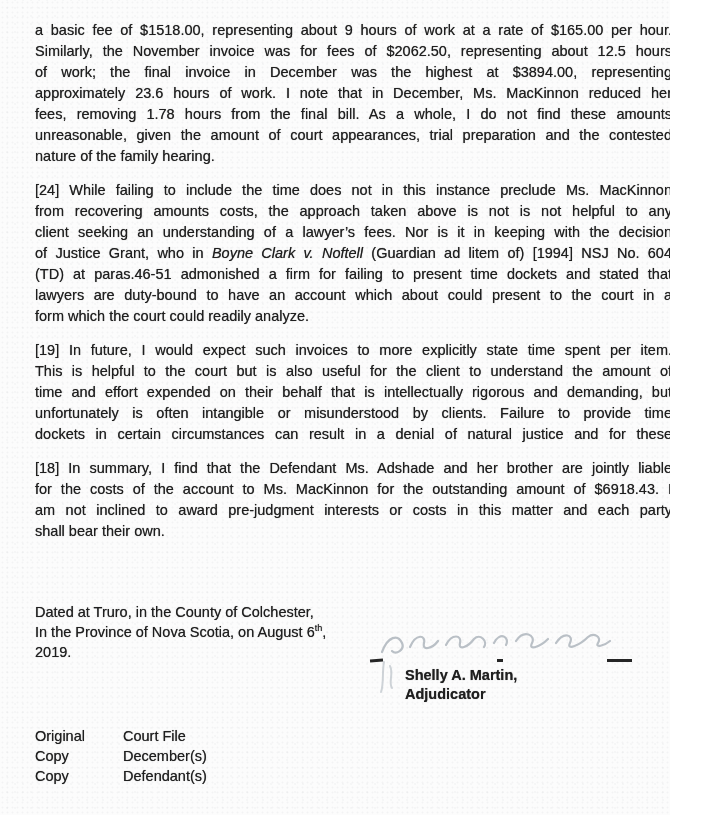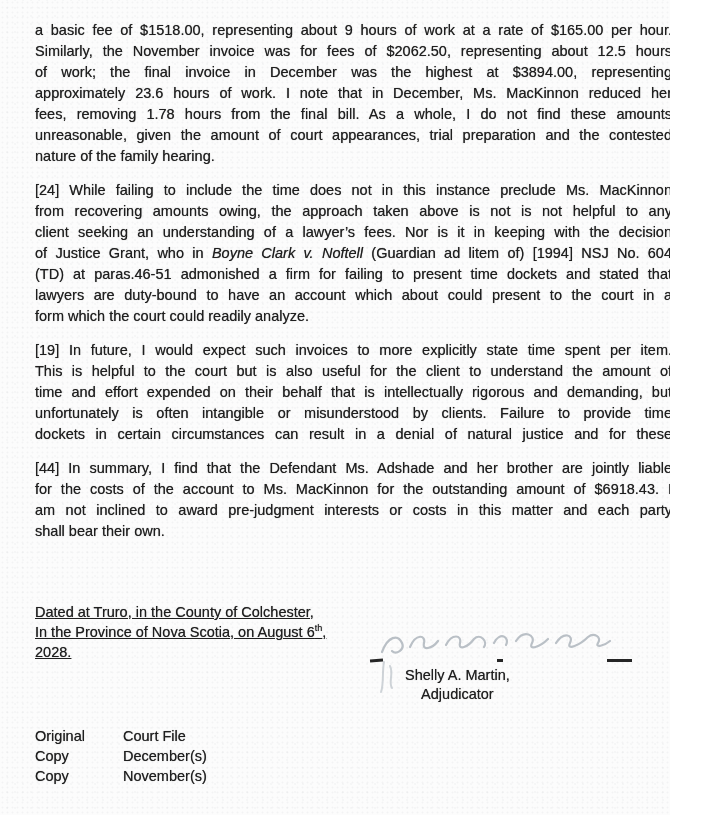--- a/index.html
+++ b/index.html
@@ -16,30 +16,30 @@
     font-family:"Liberation Sans","DejaVu Sans",sans-serif;
     font-size:14.5px;
     color:#1f1f1f;
     text-shadow:0 0 0.7px rgba(25,25,25,0.75);
   }
   .body-text{position:absolute;left:35px;top:20px;width:637px;line-height:21px;}
   .para{margin:0 0 13px 0;}
   .jl{text-align:justify;text-align-last:justify;}
   .jl.last{text-align-last:left;}
   .cite-italic{font-style:italic;}
-  .dating{position:absolute;left:35px;top:602px;line-height:20px;width:340px;text-decoration:underline;}
+  .dating{position:absolute;left:35px;top:602px;line-height:20px;width:340px;}
   sup{font-size:9px;vertical-align:super;line-height:0;}
   .sig{position:absolute;left:368px;top:628px;width:310px;height:100px;}
   .sig-mark{position:absolute;left:4px;top:-4px;opacity:.9;filter:blur(0.6px);}
   .sig-mark2{position:absolute;left:6px;top:30px;opacity:.8;filter:blur(0.7px);}
   .dash{position:absolute;height:2.5px;background:#262626;top:31px;}
   .dash.d1{left:2px;width:13px;transform:rotate(-4deg);}
   .dash.d2{left:129px;width:6px;}
   .dash.d3{left:239px;width:25px;}
-  .sig-name{position:absolute;left:37px;top:38px;font-weight:normal;line-height:19px;text-align:center;}
+  .sig-name{position:absolute;left:37px;top:38px;font-weight:bold;line-height:19px;}
   .dist{position:absolute;left:35px;top:726px;line-height:20px;}
   .dist-row{display:grid;grid-template-columns:88px auto;}
 </style>
 </head>
 <body>
 
 <div class="page">
 
   <div class="body-text">
 
@@ -48,49 +48,49 @@
       <div class="jl">Similarly, the November invoice was for fees of $2062.50, representing about 12.5 hours</div>
       <div class="jl">of work; the final invoice in December was the highest at $3894.00, representing</div>
       <div class="jl">approximately 23.6 hours of work. I note that in December, Ms. MacKinnon reduced her</div>
       <div class="jl">fees, removing 1.78 hours from the final bill. As a whole, I do not find these amounts</div>
       <div class="jl">unreasonable, given the amount of court appearances, trial preparation and the contested</div>
       <div class="jl last">nature of the family hearing.</div>
     </div>
 
     <div class="para">
       <div class="jl">[24] While failing to include the time does not in this instance preclude Ms. MacKinnon</div>
-      <div class="jl">from recovering amounts owing, the approach taken above is not is not helpful to any</div>
+      <div class="jl">from recovering amounts costs, the approach taken above is not is not helpful to any</div>
       <div class="jl">client seeking an understanding of a lawyer’s fees. Nor is it in keeping with the decision</div>
       <div class="jl"><span>of Justice Grant, who in </span><span class="cite-italic">Boyne Clark v. Noftell</span><span> (Guardian ad litem of) [1994] NSJ No. 604</span></div>
       <div class="jl">(TD) at paras.46-51 admonished a firm for failing to present time dockets and stated that</div>
       <div class="jl">lawyers are duty-bound to have an account which about could present to the court in a</div>
       <div class="jl last">form which the court could readily analyze.</div>
     </div>
 
     <div class="para">
       <div class="jl">[19] In future, I would expect such invoices to more explicitly state time spent per item.</div>
       <div class="jl">This is helpful to the court but is also useful for the client to understand the amount of</div>
       <div class="jl">time and effort expended on their behalf that is intellectually rigorous and demanding, but</div>
       <div class="jl">unfortunately is often intangible or misunderstood by clients. Failure to provide time</div>
       <div class="jl">dockets in certain circumstances can result in a denial of natural justice and for these</div>
     </div>
 
     <div class="para">
-      <div class="jl">[44] In summary, I find that the Defendant Ms. Adshade and her brother are jointly liable</div>
+      <div class="jl">[18] In summary, I find that the Defendant Ms. Adshade and her brother are jointly liable</div>
       <div class="jl">for the costs of the account to Ms. MacKinnon for the outstanding amount of $6918.43. I</div>
       <div class="jl">am not inclined to award pre-judgment interests or costs in this matter and each party</div>
       <div class="jl last">shall bear their own.</div>
     </div>
 
   </div>
 
   <div class="dating">
     <div>Dated at Truro, in the County of Colchester,</div>
     <div><span>In the Province of Nova Scotia, on August 6</span><sup>th</sup><span>,</span></div>
-    <div>2028.</div>
+    <div>2019.</div>
   </div>
 
   <div class="sig">
     <svg class="sig-mark" width="270" height="40" viewBox="0 0 270 40">
       <path d="M10 28 C 16 12, 26 10, 30 19 C 33 26, 24 31, 20 27 M 38 23 C 44 9, 54 11, 52 19 C 50 27, 60 25, 66 17 M 74 21 C 80 9, 90 11, 88 19 C 86 27, 96 23, 102 15 C 108 9, 116 17, 112 23 M 122 19 C 128 7, 138 13, 134 21 M 144 17 C 152 5, 164 11, 160 19 C 156 27, 168 23, 176 15 M 184 19 C 192 7, 202 11, 198 19 C 194 27, 208 21, 216 13 C 222 8, 230 13, 226 19 C 223 24, 232 22, 238 17" stroke="#b3bac1" stroke-width="2.2" fill="none" stroke-linecap="round"></path>
     </svg>
     <svg class="sig-mark2" width="40" height="40" viewBox="0 0 40 40">
       <path d="M10 4 C 8 14, 10 26, 7 34 M 16 8 C 20 16, 14 24, 18 30" stroke="#c3c9cf" stroke-width="2" fill="none" stroke-linecap="round"></path>
     </svg>
     <div class="dash d1"></div>
@@ -106,17 +106,17 @@
     <div class="dist-row">
       <span>Original</span>
       <span>Court File</span>
     </div>
     <div class="dist-row">
       <span>Copy</span>
       <span>December(s)</span>
     </div>
     <div class="dist-row">
       <span>Copy</span>
-      <span>November(s)</span>
+      <span>Defendant(s)</span>
     </div>
   </div>
 
 </div>
 
 </body></html>

